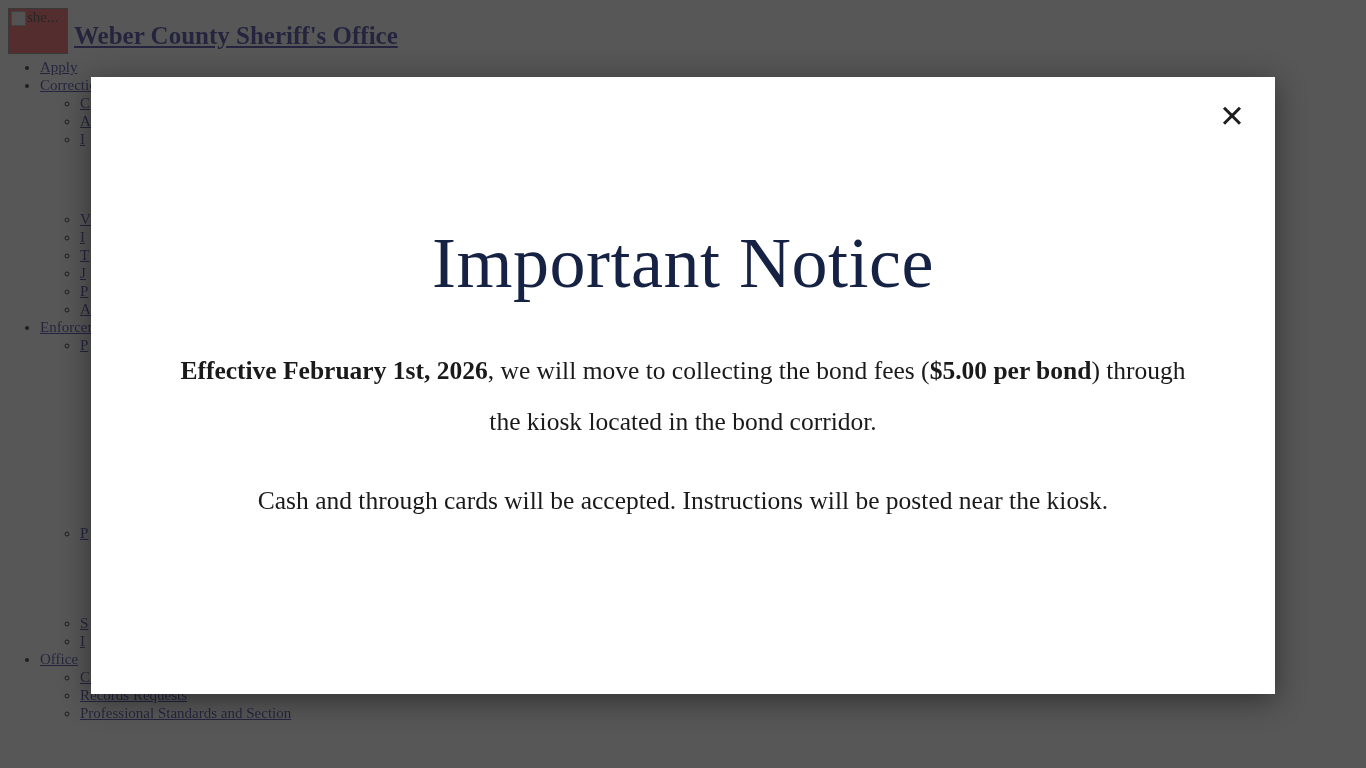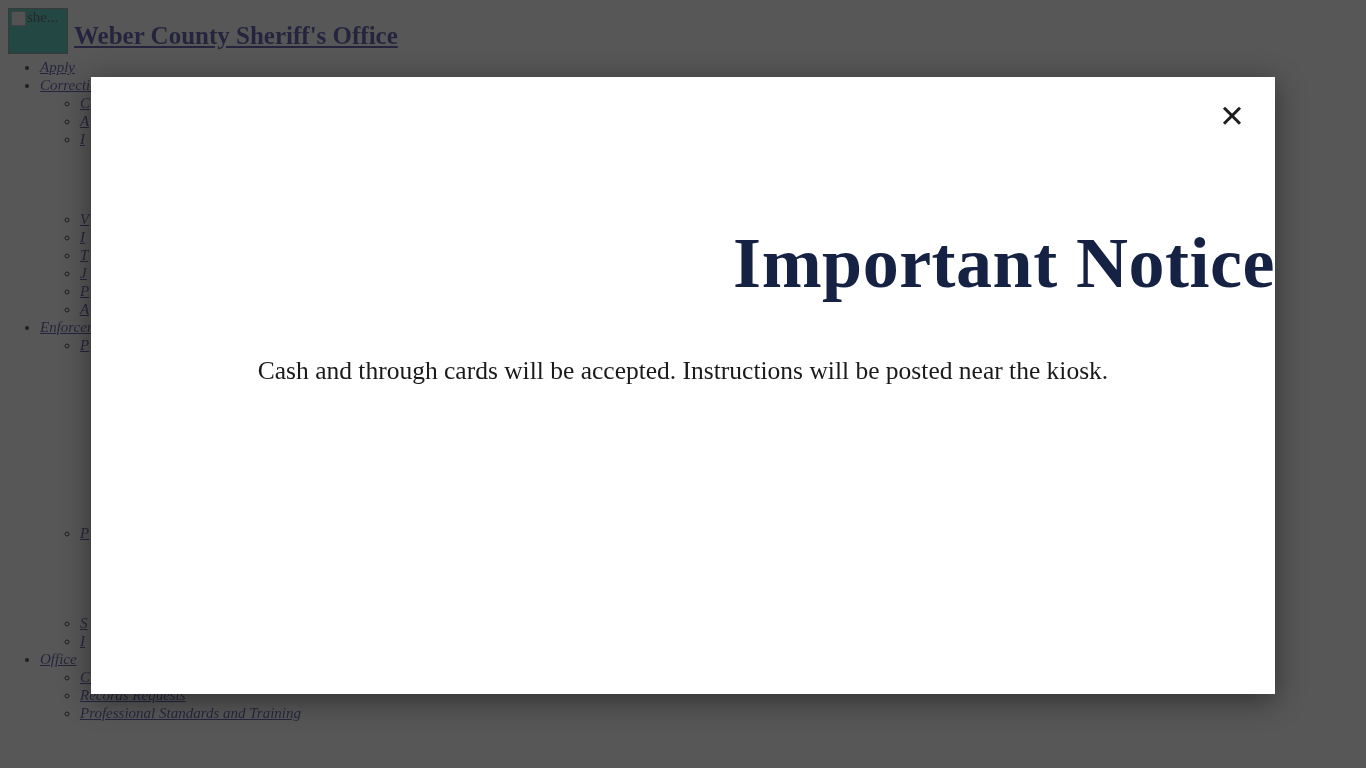--- a/index.html
+++ b/index.html
@@ -32,21 +32,21 @@
     height: 46px;
     border: 1px solid #777;
     color: #222;
     font-family: "Liberation Serif", serif;
     font-size: 15px;
     line-height: 15px;
     padding: 2px;
     box-sizing: border-box;
     overflow: hidden;
     word-break: break-all;
-    background: #14b8a6;
+    background: #ef4444;
     position: relative;
   }
   .broken-img .glyph {
     position: absolute;
     top: 2px; left: 2px;
     width: 13px; height: 13px;
     border: 1px solid #999;
     background: #eee;
   }
   .broken-img .alt {
@@ -75,21 +75,20 @@
     list-style: circle;
     margin: 0;
     padding-left: 40px;
   }
   ul.nav-sub > li { line-height: 18px; }
 
   .navlink {
     color: #1a1a8c;
     text-decoration: underline;
     font-size: 15px;
-    font-style: italic;
   }
   .spacer-block { display: block; height: 62px; }
   .spacer-block-sm { display: block; height: 44px; }
 
   
   #overlay {
     position: absolute;
     inset: 0;
     background: rgba(40, 40, 40, 0.78);
     z-index: 10;
@@ -115,24 +114,24 @@
     color: #1d1d1d;
     font-size: 31px;
     line-height: 31px;
     font-family: "Liberation Sans", sans-serif;
     cursor: pointer;
     padding: 0;
   }
   #modal-title {
     margin: 0;
     padding-top: 145px;
-    text-align: right;
+    text-align: center;
     font-family: "Liberation Serif", serif;
     font-size: 72px;
-    font-weight: bold;
+    font-weight: normal;
     color: #152244;
     letter-spacing: 0.5px;
   }
   .modal-body {
     padding: 40px 84px 0 84px;
     text-align: center;
     color: #1a1a1a;
     font-size: 25.5px;
     line-height: 51px;
     font-family: "Liberation Serif", serif;
@@ -178,27 +177,30 @@
         <li><a class="navlink" href="#">P</a><span class="spacer-block-sm" style="height:72px"></span></li>
         <li><a class="navlink" href="#">S</a></li>
         <li><a class="navlink" href="#">I</a></li>
       </ul>
     </li>
     <li>
       <a class="navlink" href="#">Office</a>
       <ul class="nav-sub">
         <li><a class="navlink" href="#">Civil Section</a></li>
         <li><a class="navlink" href="#">Records Requests</a></li>
-        <li><a class="navlink" href="#">Professional Standards and Training</a></li>
+        <li><a class="navlink" href="#">Professional Standards and Section</a></li>
       </ul>
     </li>
   </ul>
 </div>
 
 <div id="overlay">
   <div id="modal">
     <button id="close-btn">✕</button>
     <h1 id="modal-title">Important Notice</h1>
     <div class="modal-body">
+      <p>
+        <b>Effective February 1st, 2026</b><span>, we will move to collecting the bond fees (</span><b>$5.00 per bond</b><span>) through the kiosk located in the bond corridor.</span>
+      </p>
       <p>Cash and through cards will be accepted. Instructions will be posted near the kiosk.</p>
     </div>
   </div>
 </div>
 
 </body></html>

